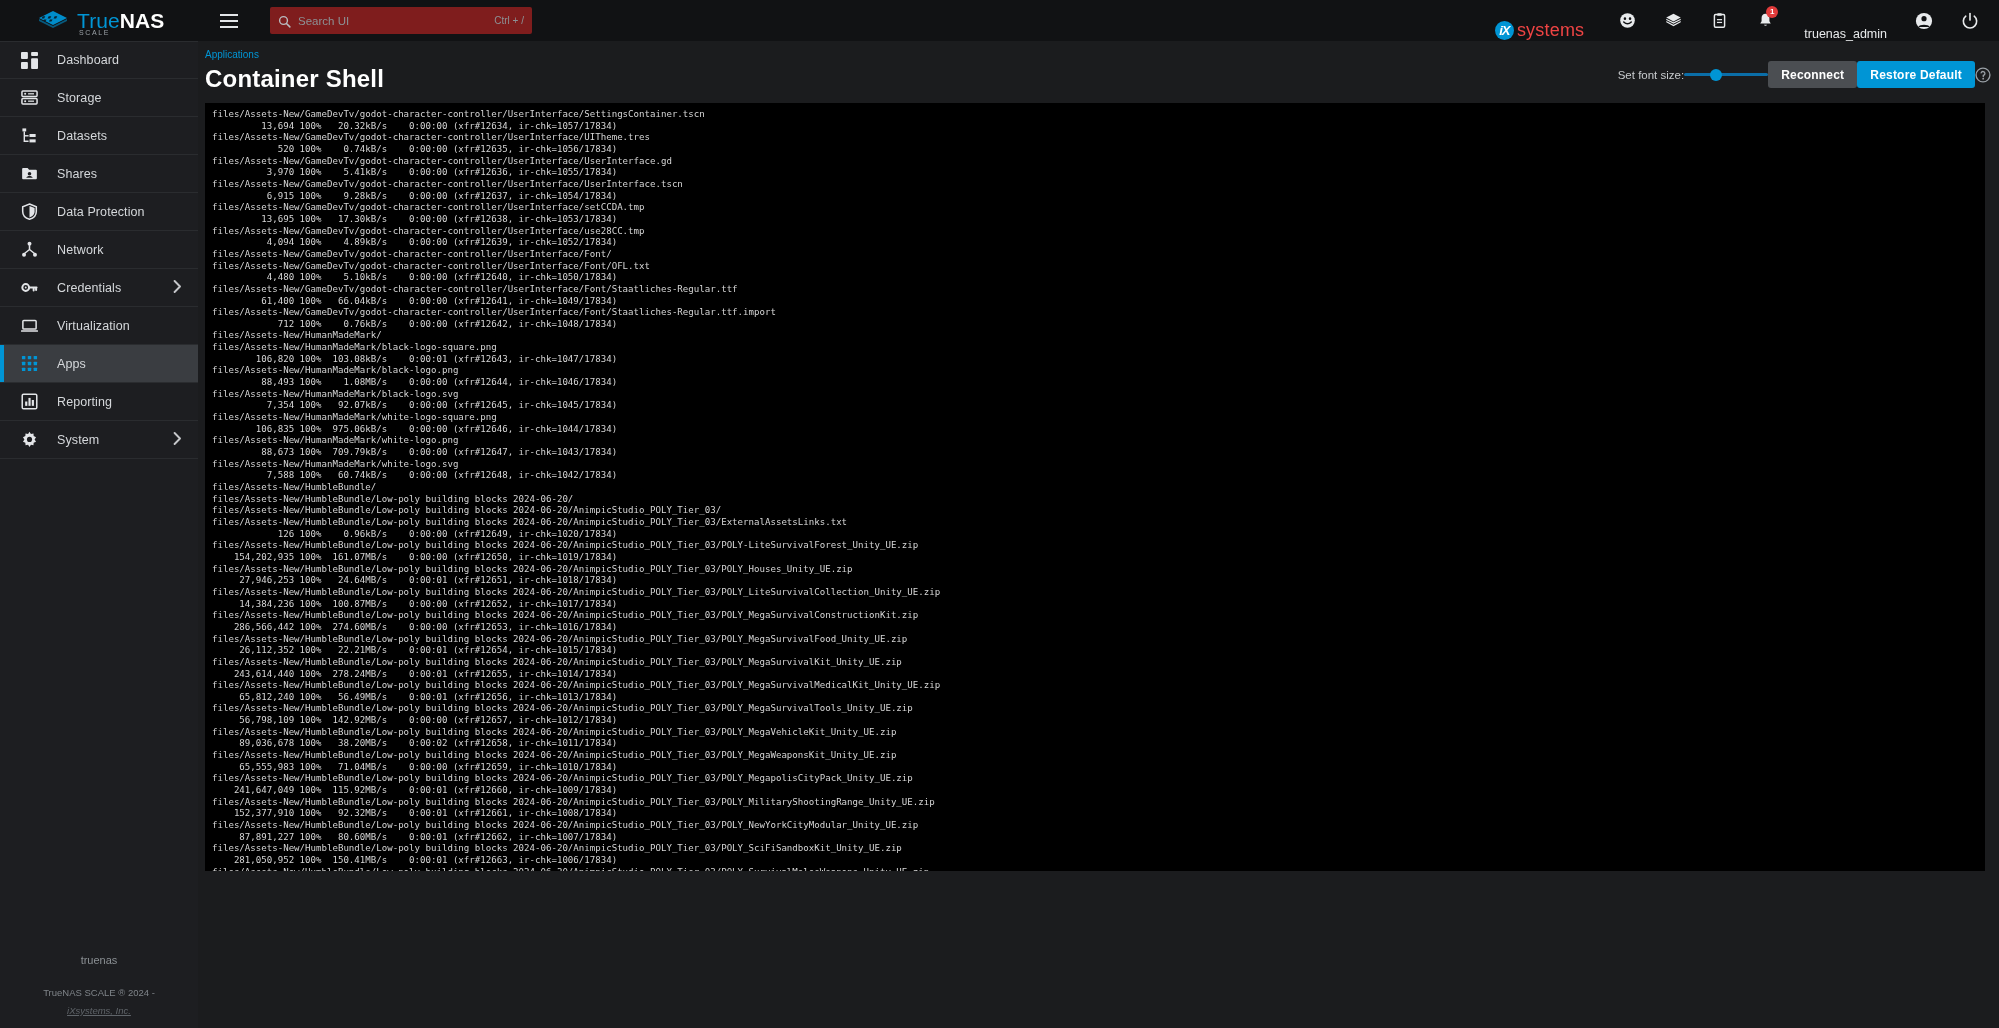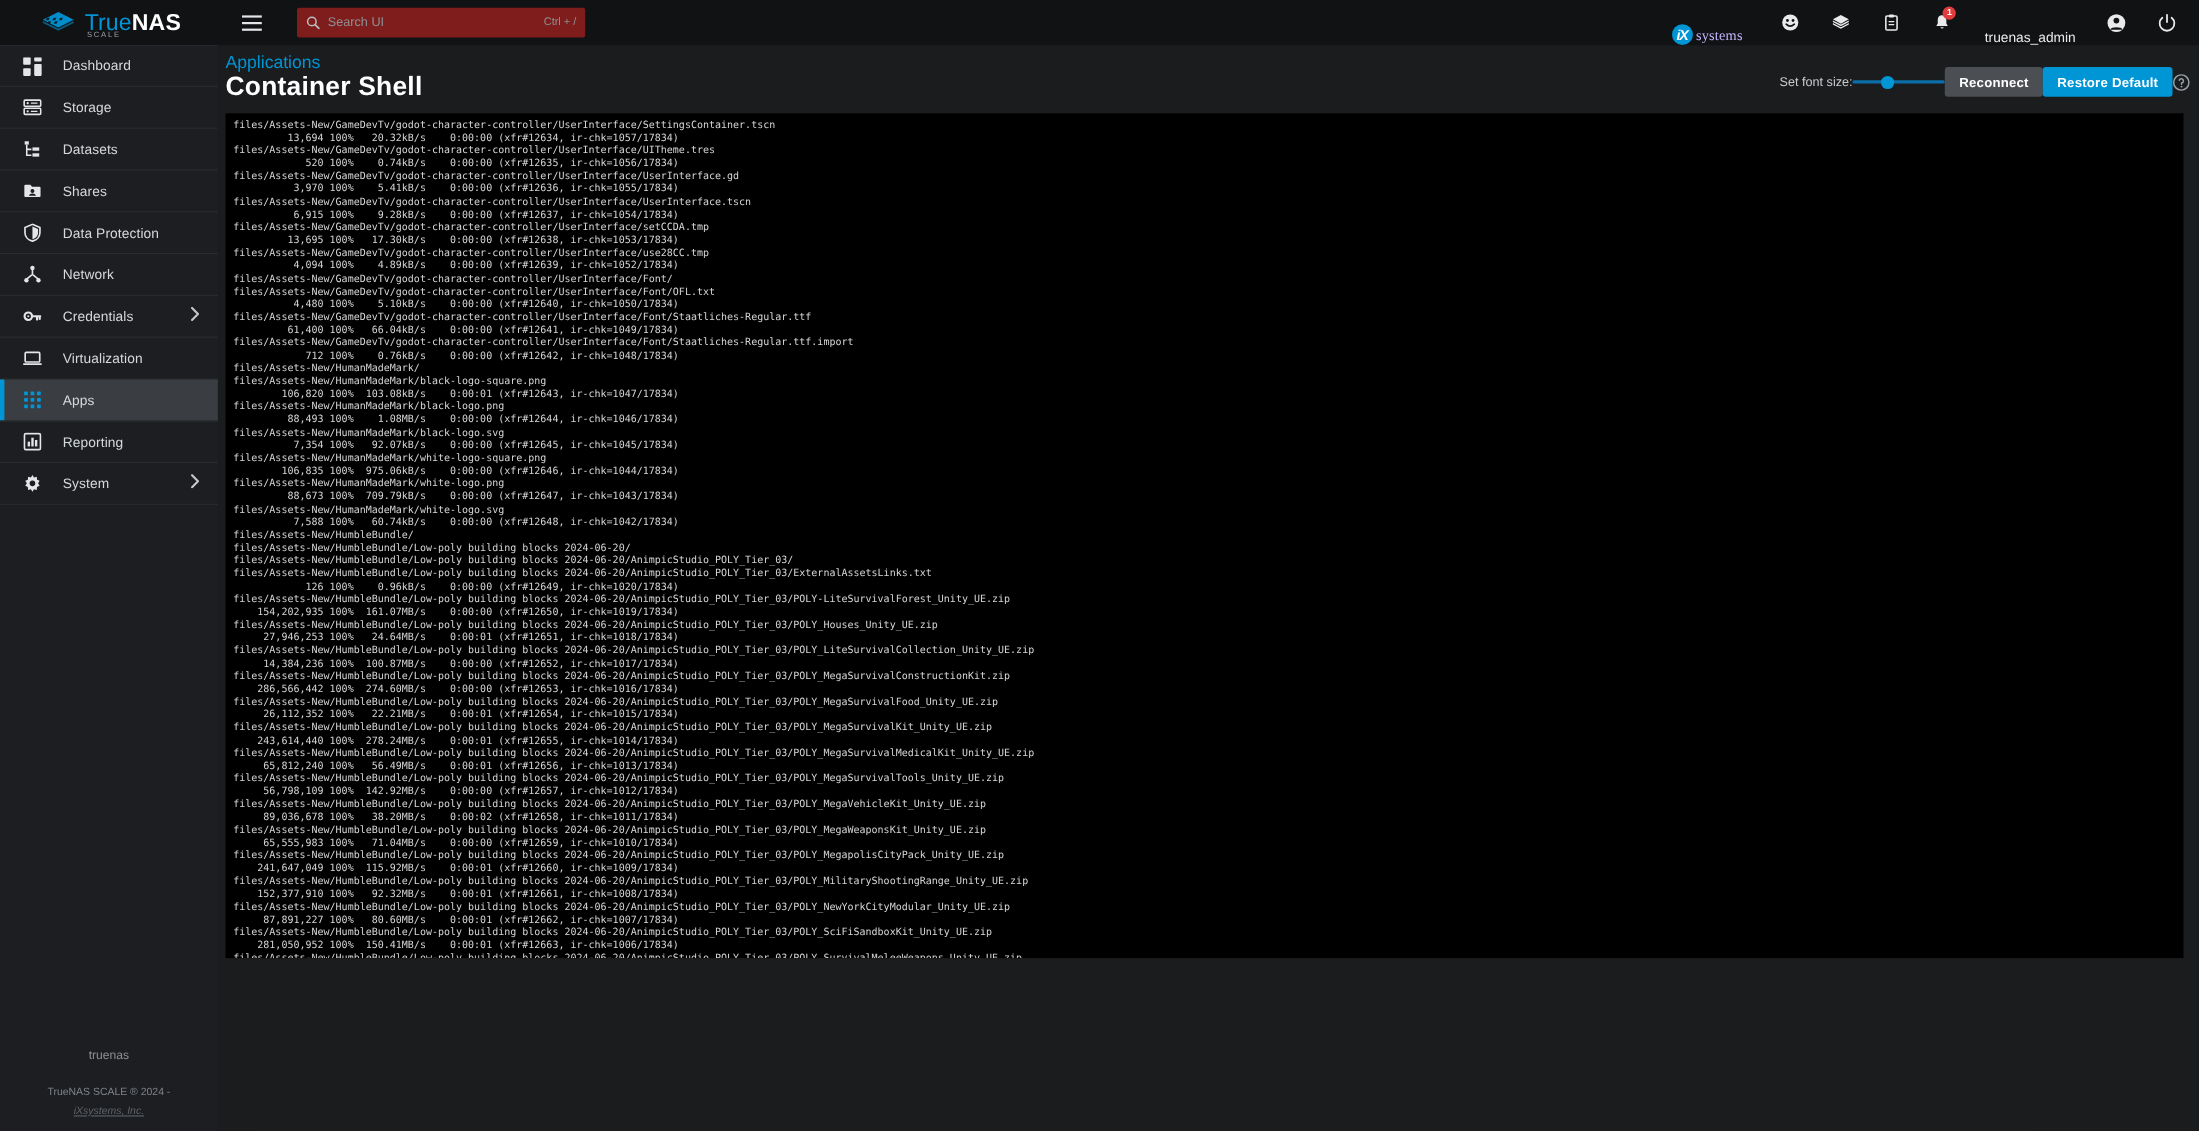--- a/index.html
+++ b/index.html
@@ -54,21 +54,21 @@
     margin-left: auto; display: flex; align-items: flex-end;
     gap: 12px; padding-right: 12px; height: 41px;
   }
   .ix-logo { display:flex; align-items:center; gap:3px; margin-right: 14px; }
   .ix-badge {
     width: 19px; height: 19px; border-radius: 50%;
     background: #0095d5; color: #fff; font-size: 13px; font-weight: 700;
     display: flex; align-items: center; justify-content: center;
     font-style: italic; letter-spacing: -1px;
   }
-  .ix-word { color: #c4b5fd; font-size: 13px; letter-spacing: .2px; font-family: Liberation Serif, serif; }
+  .ix-word { color: #ef4444; font-size: 18px; letter-spacing: .2px; }
   .tb-icon {
     width: 34px; height: 41px; display: flex; align-items: center;
     justify-content: center; position: relative; cursor: pointer;
   }
   .tb-icon svg { display:block; }
   .badge-count {
     position: absolute; top: 6px; right: 4px;
     background: #e13b3b; color: #fff; font-size: 8px; font-weight: 700;
     min-width: 12px; height: 12px; border-radius: 7px;
     display: flex; align-items: center; justify-content: center;
@@ -108,21 +108,21 @@
   .sf-link { color: #5f6469; font-size: 9.5px; text-decoration: underline; font-style: italic; }
 
   
   #main {
     position: absolute; top: 41px; left: 198px;
     width: 1801px; height: 987px;
     background: #1b1c1e;
   }
   #breadcrumb {
     position: absolute; left: 7px; top: 8px;
-    font-size: 16px; color: #0095d5; cursor: pointer;
+    font-size: 10px; color: #0095d5; cursor: pointer;
   }
   #page-title {
     position: absolute; left: 7px; top: 24px;
     font-size: 24px; font-weight: 700; color: #ffffff; letter-spacing: .2px;
   }
   #toolbar {
     position: absolute; right: 8px; top: 20px;
     display: flex; align-items: center; gap: 0; height: 27px;
   }
   #fontsize-label { font-size: 11.5px; color: #c8cbce; white-space: nowrap; }

